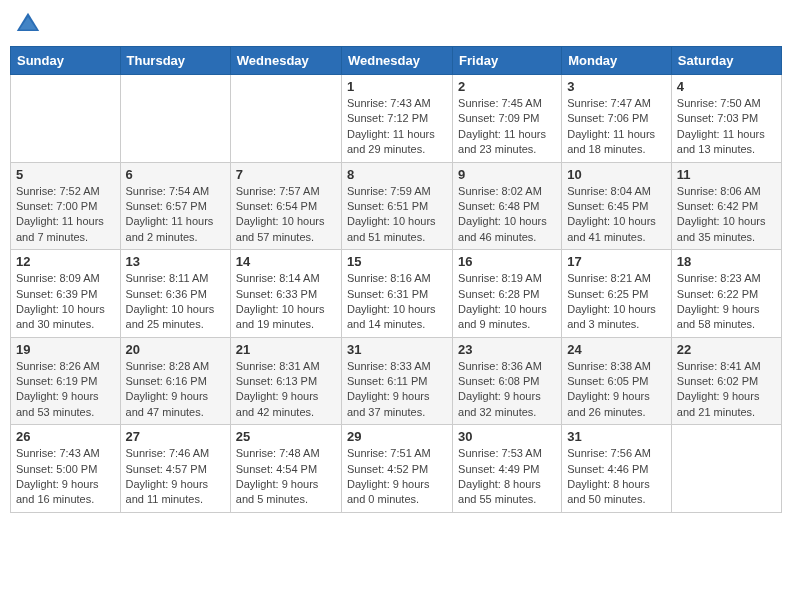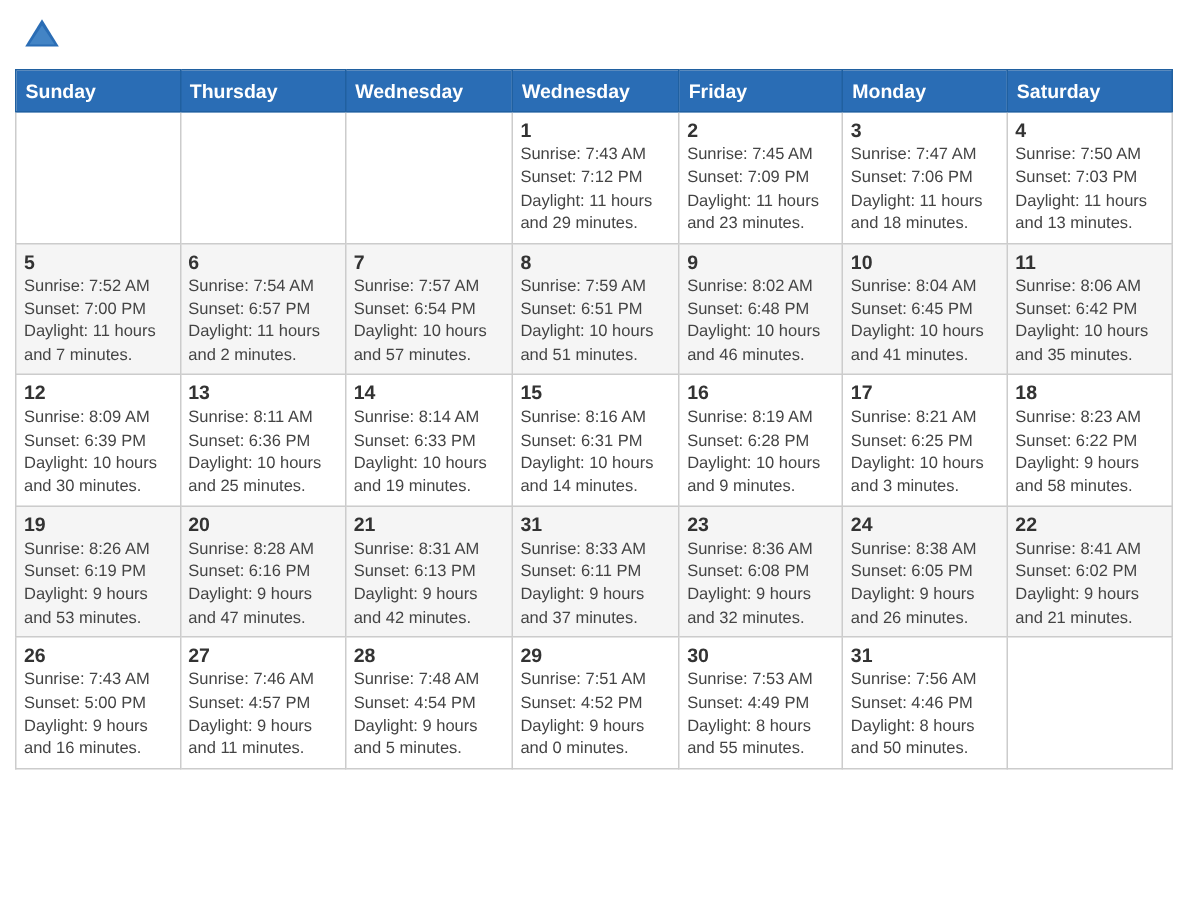--- a/index.html
+++ b/index.html
@@ -246,21 +246,21 @@
       <tr>
         <td>
           <div class="day-number">26</div>
           <div class="day-info">Sunrise: 7:43 AM<br>Sunset: 5:00 PM<br>Daylight: 9 hours and 16 minutes.</div>
         </td>
         <td>
           <div class="day-number">27</div>
           <div class="day-info">Sunrise: 7:46 AM<br>Sunset: 4:57 PM<br>Daylight: 9 hours and 11 minutes.</div>
         </td>
         <td>
-          <div class="day-number">28</div>
+          <div class="day-number">25</div>
           <div class="day-info">Sunrise: 7:48 AM<br>Sunset: 4:54 PM<br>Daylight: 9 hours and 5 minutes.</div>
         </td>
         <td>
           <div class="day-number">29</div>
           <div class="day-info">Sunrise: 7:51 AM<br>Sunset: 4:52 PM<br>Daylight: 9 hours and 0 minutes.</div>
         </td>
         <td>
           <div class="day-number">30</div>
           <div class="day-info">Sunrise: 7:53 AM<br>Sunset: 4:49 PM<br>Daylight: 8 hours and 55 minutes.</div>
         </td>

